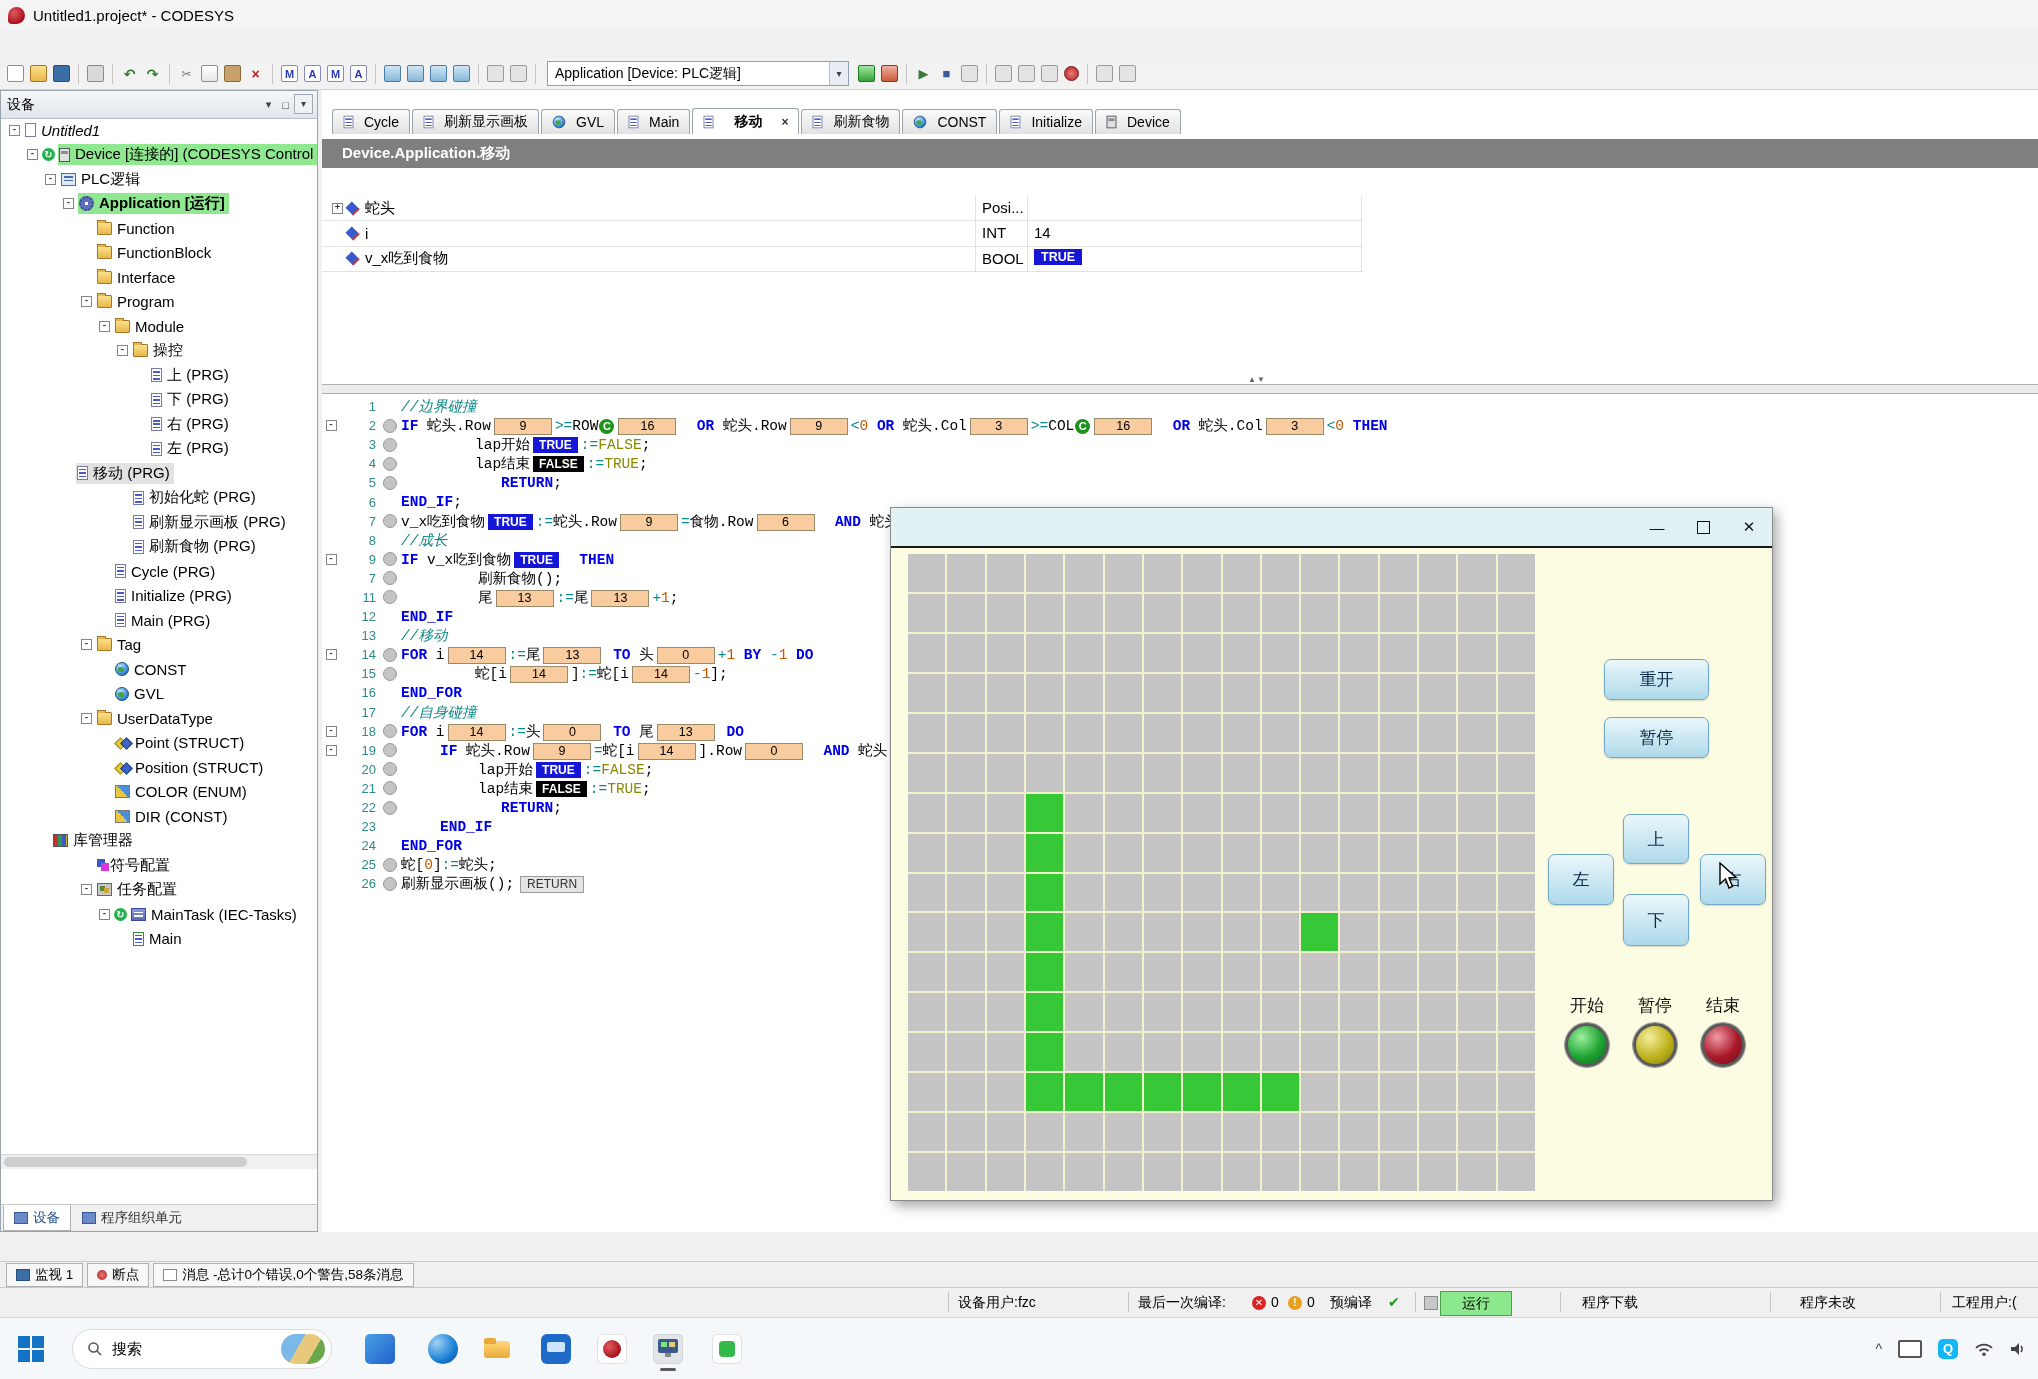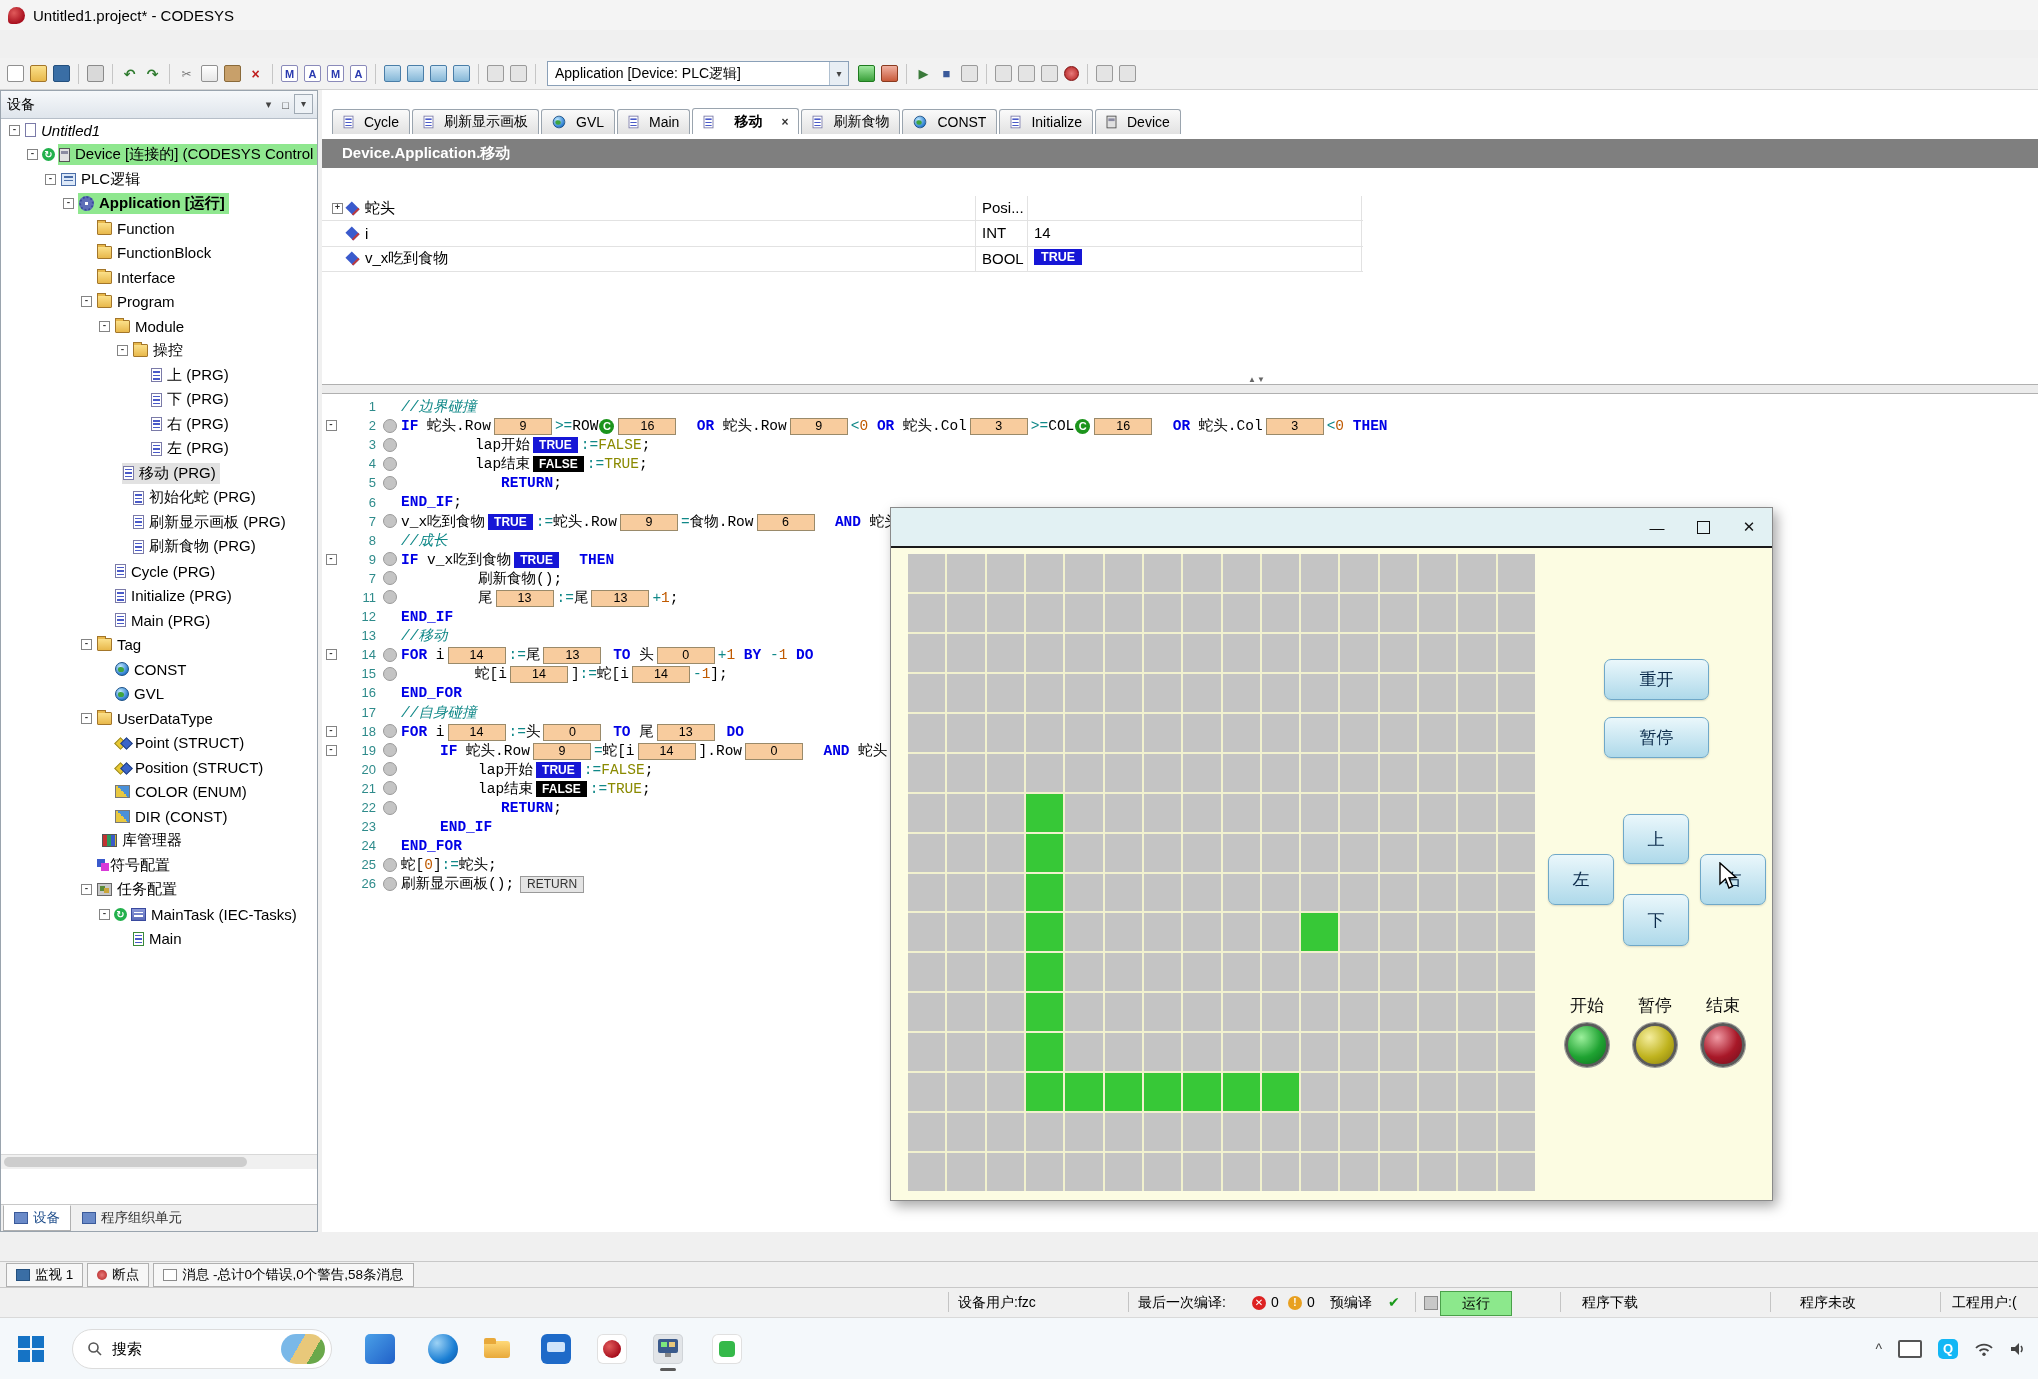--- a/index.html
+++ b/index.html
@@ -321,21 +321,21 @@
             <span>右 (PRG)</span>
           </span>
         </div>
         <div class="trow" style="padding-left: 134px;">
           <span class="expspacer"></span>
           <span class="lblbox">
             <span class="ti ti-prg"></span>
             <span>左 (PRG)</span>
           </span>
         </div>
-        <div class="trow sel" style="padding-left: 106px;">
+        <div class="trow sel" style="padding-left: 60px;">
           <span class="expspacer"></span>
           <span class="lblbox">
             <span class="ti ti-prg"></span>
             <span>移动 (PRG)</span>
           </span>
         </div>
         <div class="trow" style="padding-left: 116px;">
           <span class="expspacer"></span>
           <span class="lblbox">
             <span class="ti ti-prg"></span>
@@ -426,21 +426,21 @@
             <span>COLOR (ENUM)</span>
           </span>
         </div>
         <div class="trow" style="padding-left: 98px;">
           <span class="expspacer"></span>
           <span class="lblbox">
             <span class="ti ti-enum"></span>
             <span>DIR (CONST)</span>
           </span>
         </div>
-        <div class="trow" style="padding-left: 85px;">
+        <div class="trow" style="padding-left: 36px;">
           <span class="expspacer"></span>
           <span class="lblbox">
             <span class="ti ti-lib"></span>
             <span>库管理器</span>
           </span>
         </div>
         <div class="trow" style="padding-left: 80px;">
           <span class="expspacer"></span>
           <span class="lblbox">
             <span class="ti ti-sym"></span>

